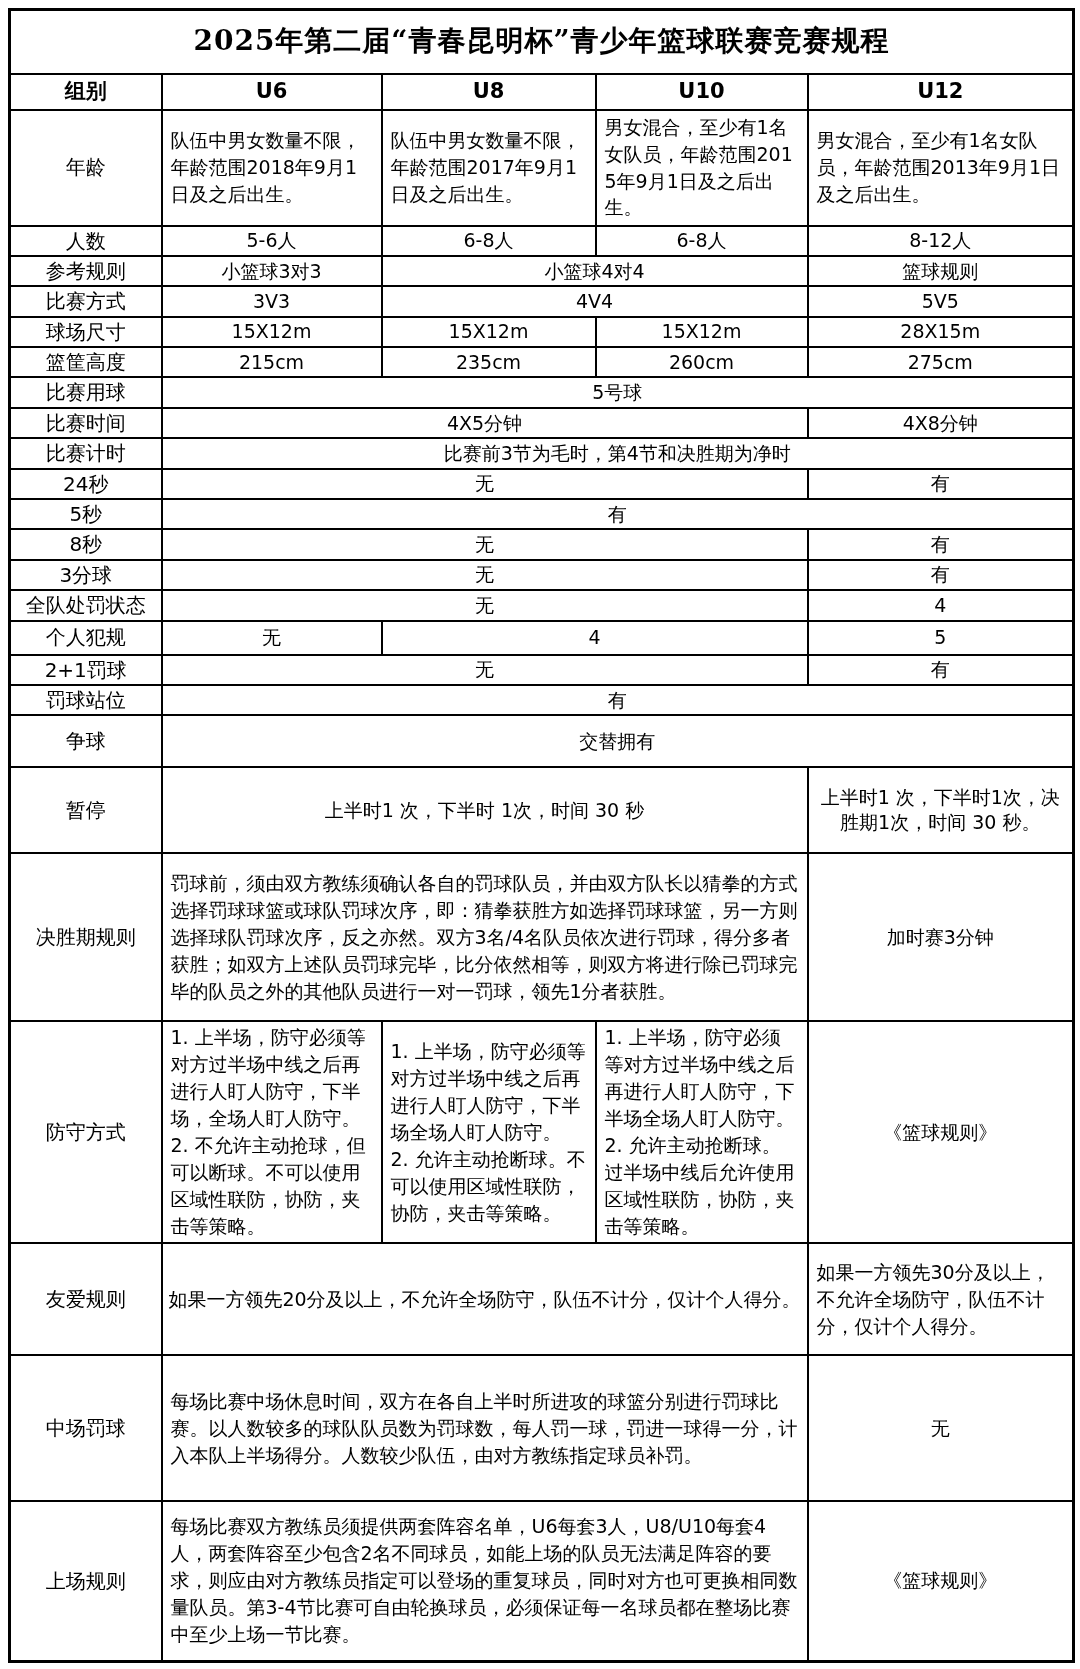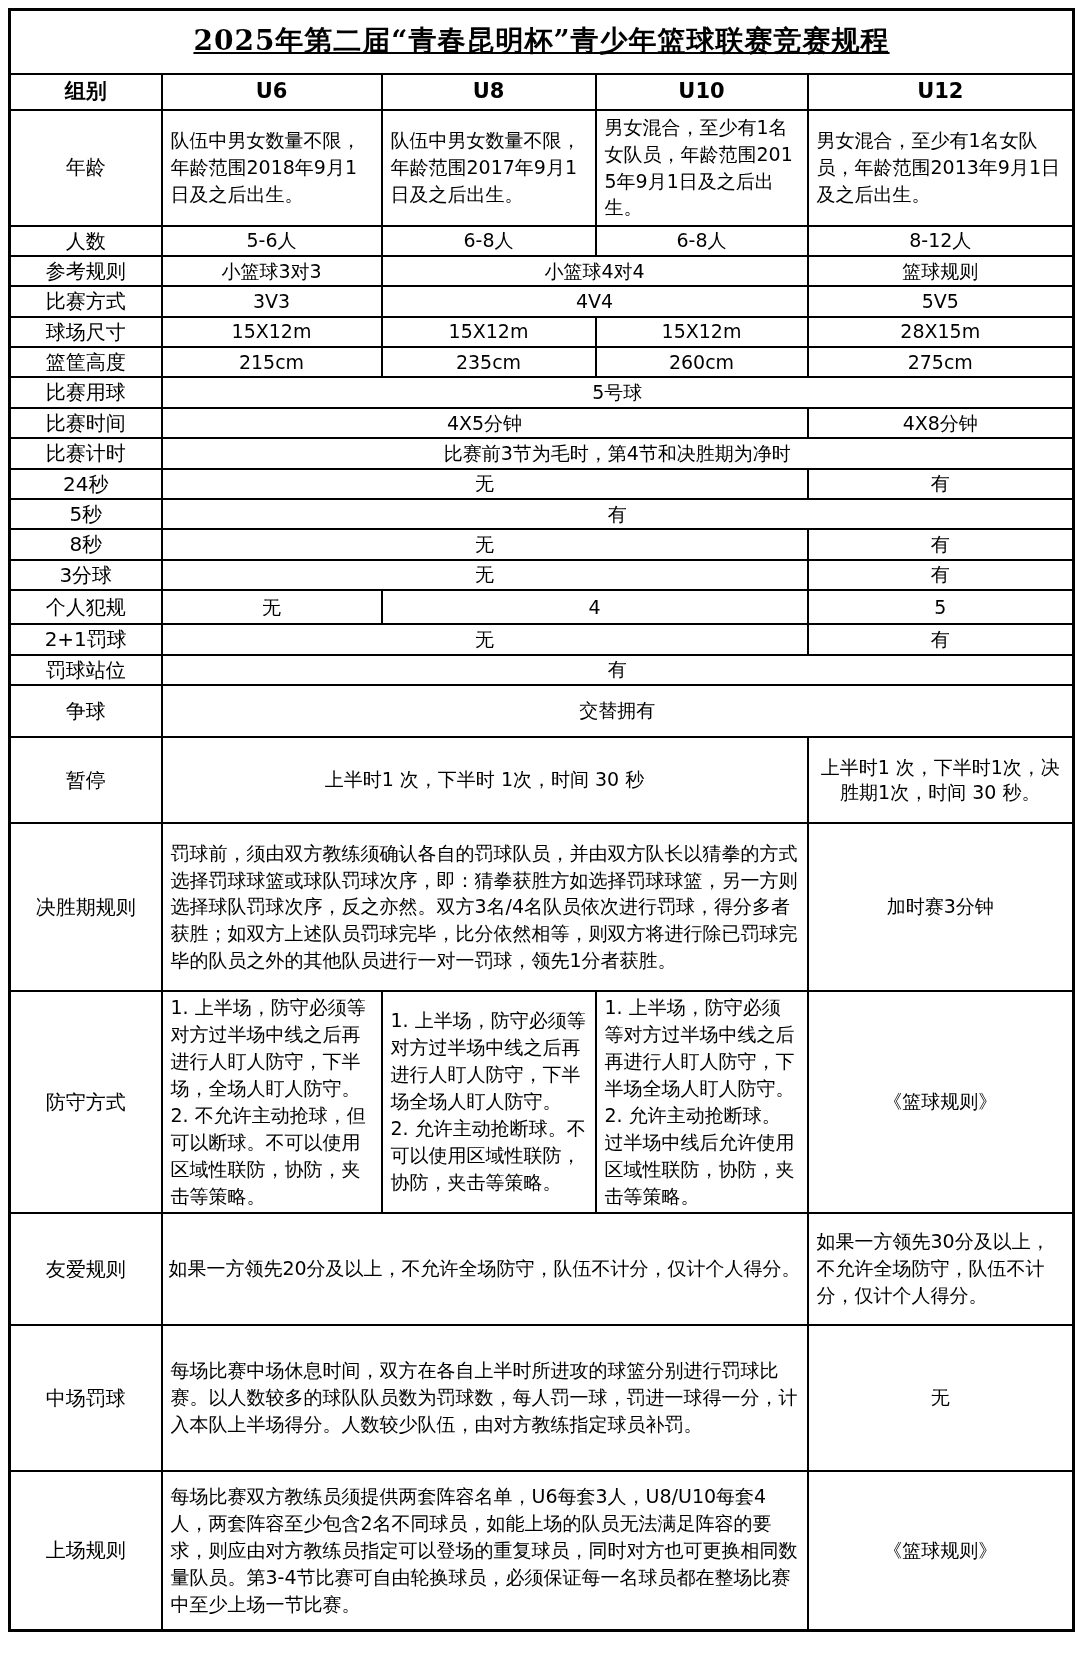--- a/index.html
+++ b/index.html
@@ -27,21 +27,20 @@
     line-height:1.32;
     padding:1px 4px;
     overflow:hidden;
     word-break:break-all;
   }
   td.title-cell{
     font-size:28px;
     font-weight:bold;
     font-family:"DejaVu Serif","Liberation Serif",serif;
     letter-spacing:1px;
-    text-decoration:underline;
   }
   tr.rh td{font-weight:bold;font-size:21px;}
   td.lbl{font-size:20px;padding:1px 2px;}
   td.txt{text-align:left;padding:2px 8px;line-height:1.42;}
   td.pre{white-space:pre-line;}
   
   tr.rt    {height:64px;}
   tr.rh    {height:36px;}
   tr.r-age {height:116px;}
   tr.r-s   {height:25px;}
@@ -161,20 +160,25 @@
         <td>有</td>
       </tr>
 
 
       <tr class="r-s">
         <td class="lbl">3分球</td>
         <td colspan="3">无</td>
         <td>有</td>
       </tr>
 
+      <tr class="r-s">
+        <td class="lbl">全队处罚状态</td>
+        <td colspan="3">无</td>
+        <td>4</td>
+      </tr>
 
       <tr class="r-pf">
         <td class="lbl">个人犯规</td>
         <td>无</td>
         <td colspan="2">4</td>
         <td>5</td>
       </tr>
 
       <tr class="r-s">
         <td class="lbl">2+1罚球</td>

